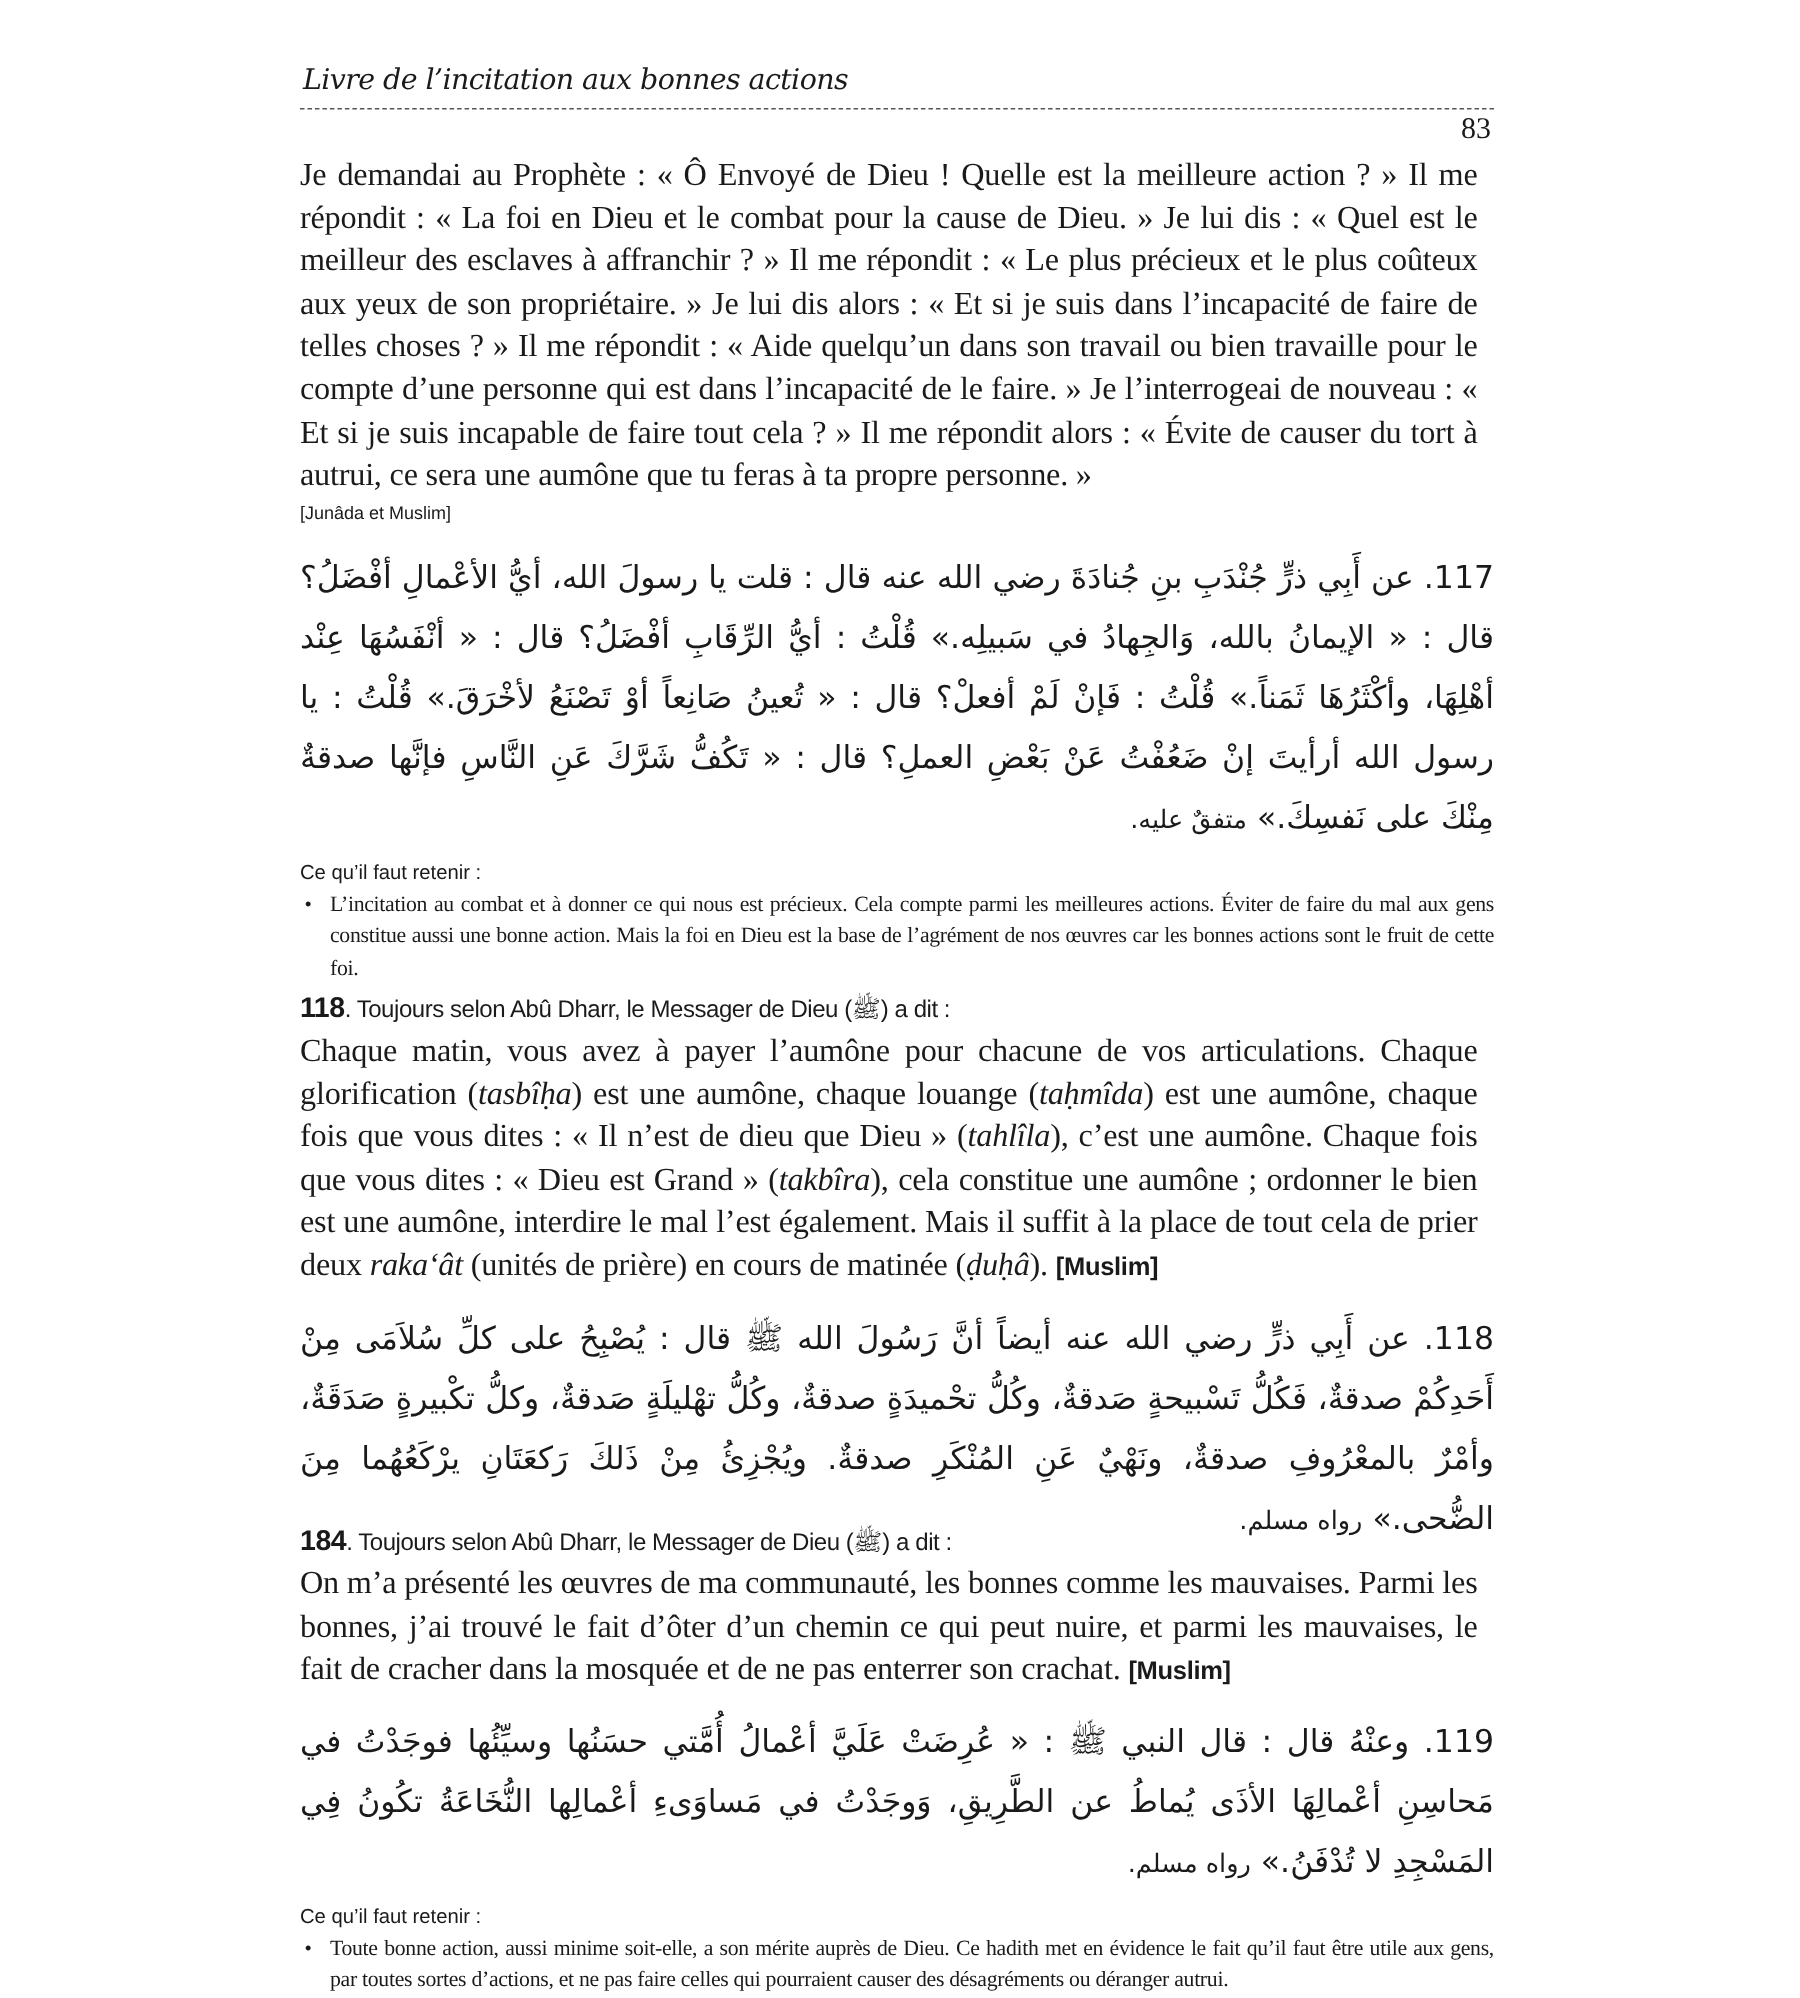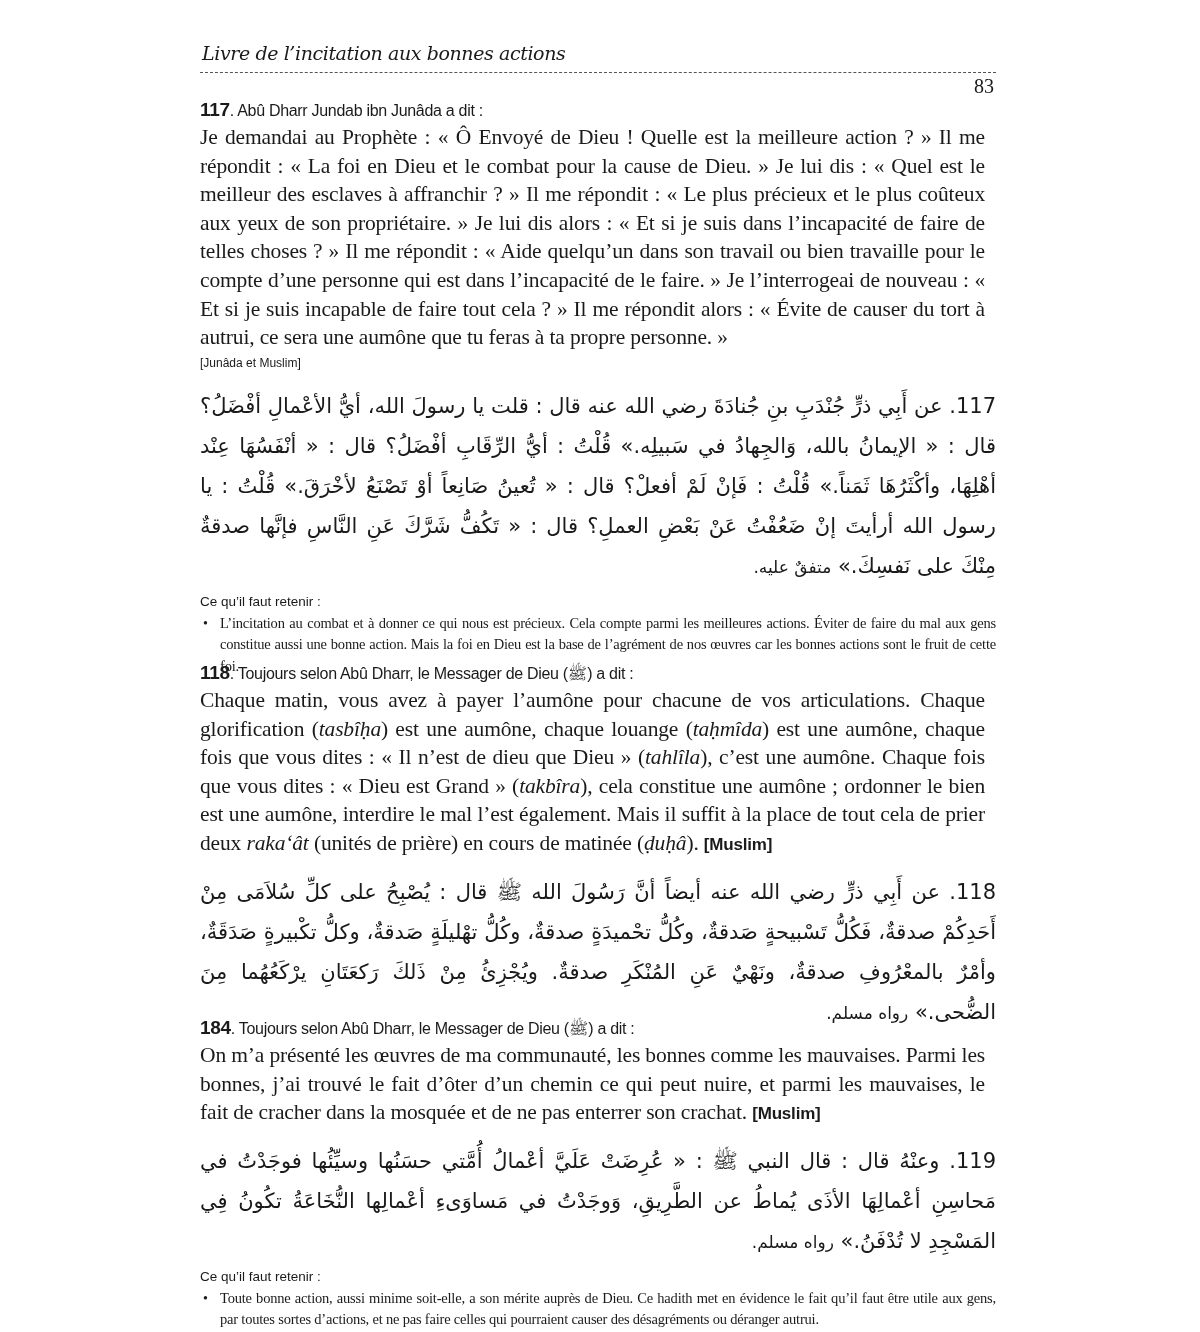--- a/index.html
+++ b/index.html
@@ -28,21 +28,20 @@
 
 <div class="page">
 
   <div class="running-head">
     <span class="running-title">Livre de l’incitation aux bonnes actions</span>
     <span class="page-number">83</span>
     <div class="head-rule"></div>
   </div>
 
   <section class="hadith" style="top:100px;">
-    <p class="hadith-heading"><span class="num">117</span><span>. Abû Dharr Jundab ibn Junâda a dit :</span></p>
     <p class="hadith-body">Je demandai au Prophète : « Ô Envoyé de Dieu ! Quelle est la meilleure action ? » Il me répondit : « La foi en Dieu et le combat pour la cause de Dieu. » Je lui dis : « Quel est le meilleur des esclaves à affranchir ? » Il me répondit : « Le plus précieux et le plus coûteux aux yeux de son propriétaire. » Je lui dis alors : « Et si je suis dans l’incapacité de faire de telles choses ? » Il me répondit : « Aide quelqu’un dans son travail ou bien travaille pour le compte d’une personne qui est dans l’incapacité de le faire. » Je l’interrogeai de nouveau : « Et si je suis incapable de faire tout cela ? » Il me répondit alors : « Évite de causer du tort à autrui, ce sera une aumône que tu feras à ta propre personne. »</p>
     <p class="source-line">[Junâda et Muslim]</p>
     <p class="arabic" style="margin-top:14px;"><span>117. عن أَبِي ذرٍّ جُنْدَبِ بنِ جُنادَةَ رضي الله عنه قال : قلت يا رسولَ الله، أيُّ الأعْمالِ أفْضَلُ؟ قال : « الإيمانُ بالله، وَالجِهادُ في سَبيلِه.» قُلْتُ : أيُّ الرِّقَابِ أفْضَلُ؟ قال : « أنْفَسُهَا عِنْد أهْلِهَا، وأكْثَرُهَا ثَمَناً.» قُلْتُ : فَإنْ لَمْ أفعلْ؟ قال : « تُعينُ صَانِعاً أوْ تَصْنَعُ لأخْرَقَ.» قُلْتُ : يا رسول الله أرأيتَ إنْ ضَعُفْتُ عَنْ بَعْضِ العملِ؟ قال : « تَكُفُّ شَرَّكَ عَنِ النَّاسِ فإنَّها صدقةٌ مِنْكَ على نَفسِكَ.»</span> <span class="ref">متفقٌ عليه.</span></p>
     <p class="retain-title">Ce qu’il faut retenir :</p>
     <ul class="retain-list">
       <li class="retain-item"><span class="bullet">•</span><span>L’incitation au combat et à donner ce qui nous est précieux. Cela compte parmi les meilleures actions. Éviter de faire du mal aux gens constitue aussi une bonne action. Mais la foi en Dieu est la base de l’agrément de nos œuvres car les bonnes actions sont le fruit de cette foi.</span></li>
     </ul>
   </section>
 
   <section class="hadith" style="top:663px;">

